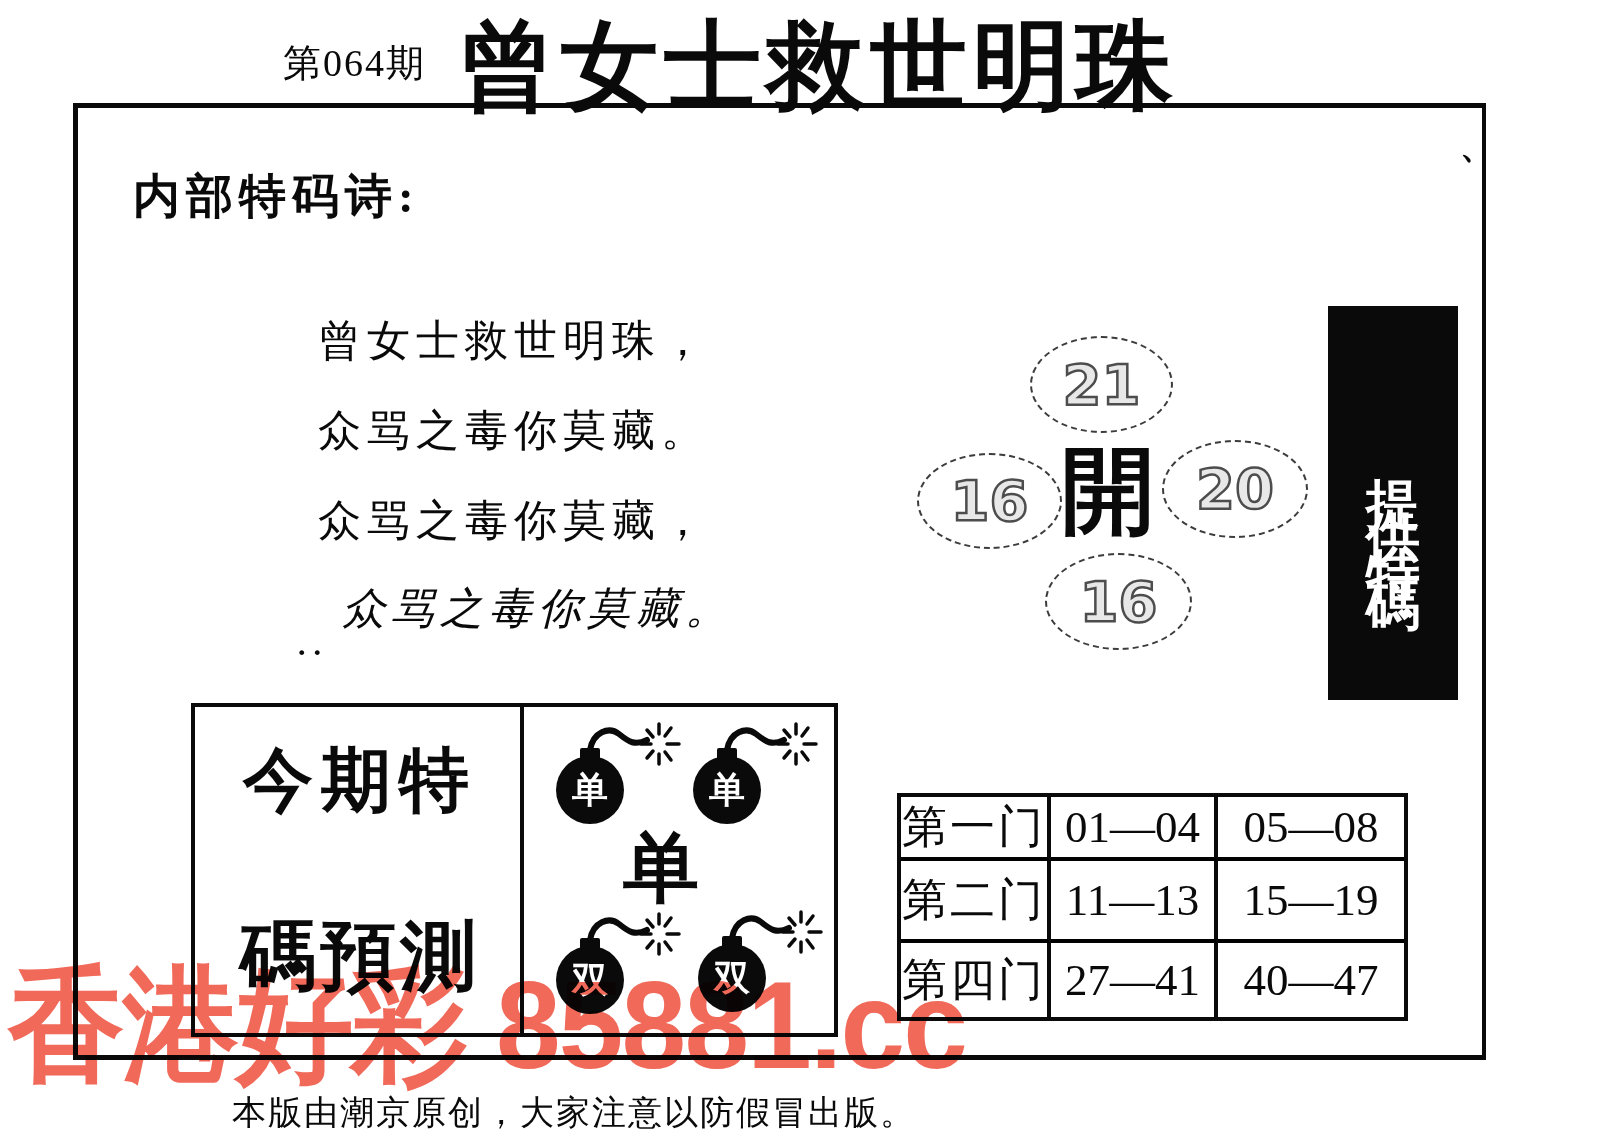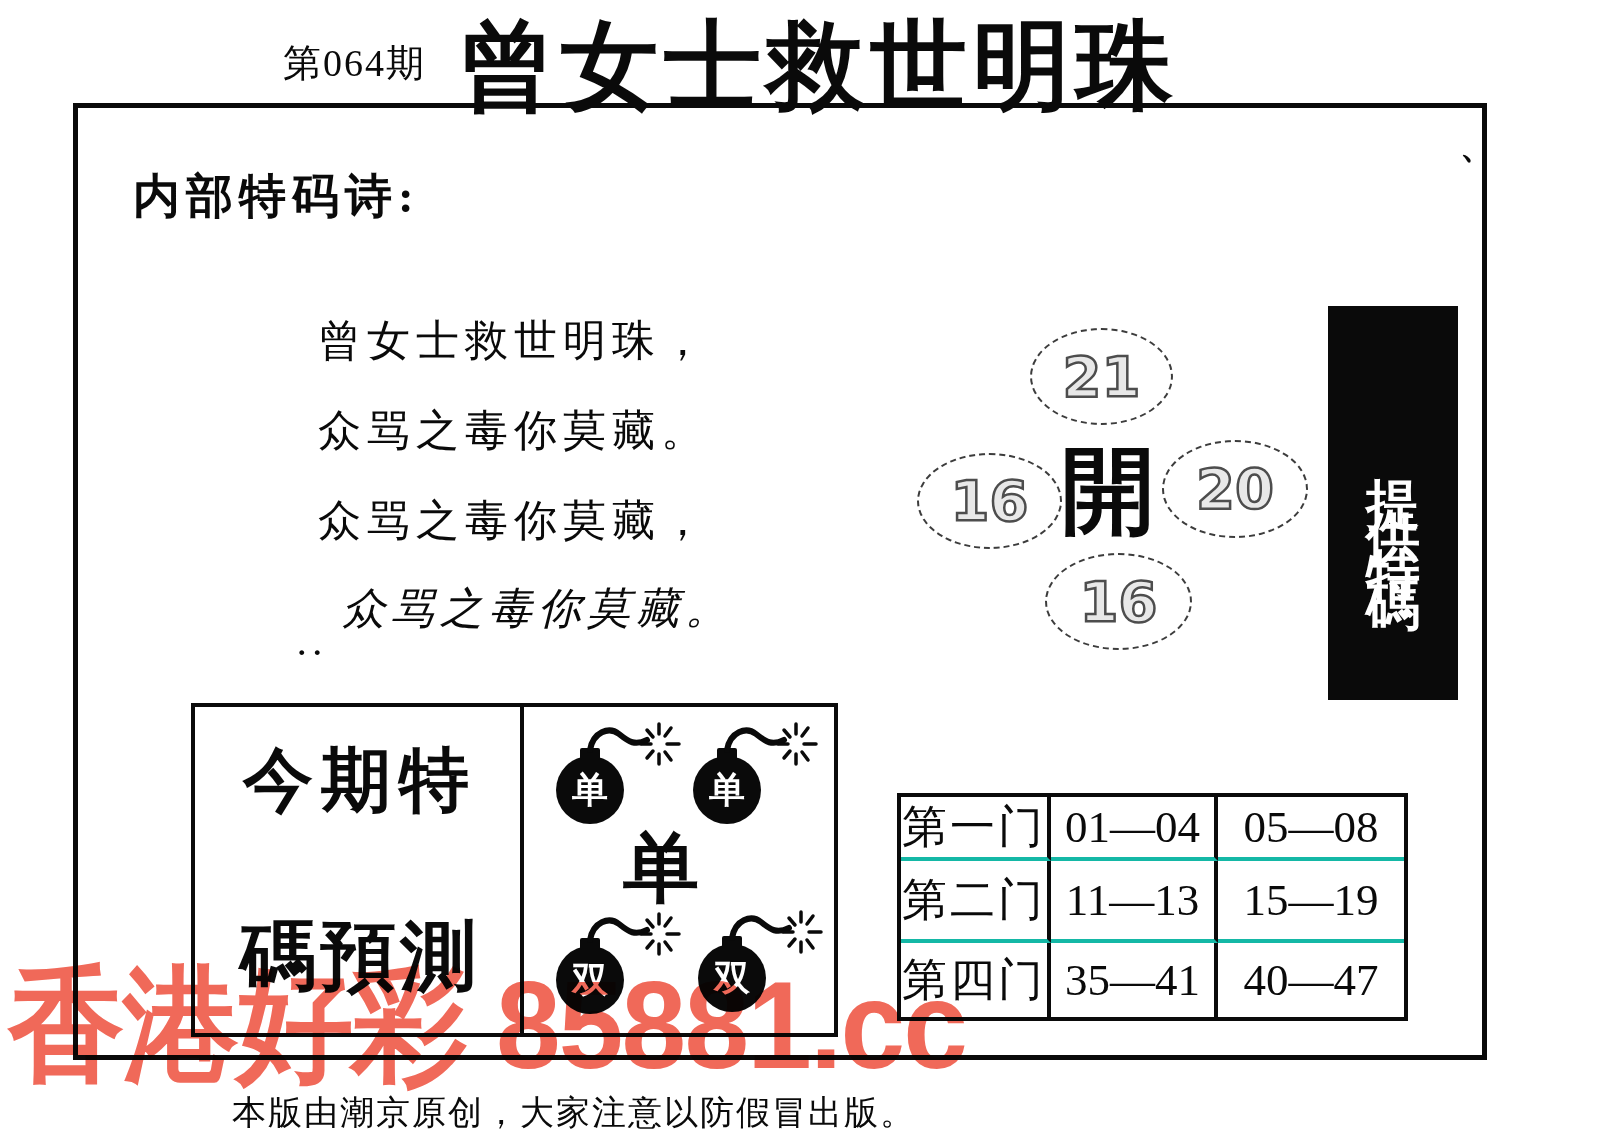--- a/index.html
+++ b/index.html
@@ -1,16 +1,16 @@
 <!DOCTYPE html>
 <html><head>
 <meta charset="utf-8">
 <style>
   html,body{margin:0;padding:0;background:#fff;}
-  .page{position:relative;width:1600px;height:1140px;background:#fff;overflow:hidden;
+  .page{position:relative;width:1486px;height:1140px;background:#fff;overflow:hidden;
         font-family:"Liberation Serif","DejaVu Serif",serif;color:#0a0a0a;}
   .abs{position:absolute;}
 
   
   .issue{left:283px;top:38px;font-size:38px;letter-spacing:2px;}
   .title{left:458px;top:2px;font-size:97px;font-weight:700;letter-spacing:6px;white-space:nowrap;}
   .stray{left:1460px;top:124px;font-size:34px;font-weight:700;}
 
   
   .main-box{left:73px;top:103px;width:1414px;height:957px;border:5px solid #0a0a0a;box-sizing:border-box;}
@@ -19,21 +19,21 @@
   .poem-heading{left:133px;top:165px;font-size:47px;font-weight:600;letter-spacing:6px;}
   .pline{font-size:43px;letter-spacing:6px;white-space:nowrap;}
   .pl0{left:318px;top:312px;}
   .pl1{left:318px;top:402px;}
   .pl2{left:318px;top:492px;}
   .pl3{left:342px;top:580px;font-style:italic;}
   .pdots{left:298px;top:628px;font-size:30px;font-weight:700;letter-spacing:8px;}
 
   
   .ellipse{border:2px dashed #3c3c3c;border-radius:50%;display:flex;align-items:center;justify-content:center;box-sizing:border-box;}
-  .e-top{left:1030px;top:328px;width:143px;height:97px;}
+  .e-top{left:1030px;top:336px;width:143px;height:97px;}
   .e-left{left:917px;top:453px;width:145px;height:96px;}
   .e-right{left:1162px;top:440px;width:146px;height:98px;}
   .e-bottom{left:1045px;top:553px;width:147px;height:97px;}
   .hollow{font-family:"DejaVu Sans","Liberation Sans",sans-serif;font-weight:700;font-size:56px;
           color:#e8e8e8;-webkit-text-stroke:2.5px #4d4d4d;line-height:1;}
   .open-char{left:1052px;top:444px;width:112px;text-align:center;font-size:94px;font-weight:900;line-height:1;}
 
   
   .banner{left:1328px;top:306px;width:130px;height:394px;background:#0a0a0a;display:flex;align-items:center;justify-content:center;}
   .banner span{writing-mode:vertical-rl;text-orientation:upright;color:#fff;font-size:54px;font-weight:600;letter-spacing:34px;line-height:1;}
@@ -50,21 +50,21 @@
   .b-bl{left:555px;top:910px;}
   .b-br{left:697px;top:908px;}
   .bomb text{font-family:"Liberation Serif","DejaVu Serif",serif;font-weight:700;}
 
   
   .gates{left:897px;top:793px;width:511px;height:228px;border:4px solid #0a0a0a;box-sizing:border-box;
          display:grid;grid-template-columns:150px 167px 1fr;grid-template-rows:64px 82px 1fr;}
   .gcell{display:flex;align-items:center;justify-content:center;font-size:45px;box-sizing:border-box;}
   .gname{letter-spacing:3px;}
   .bdr{border-right:4px solid #0a0a0a;}
-  .bdb{border-bottom:4px solid #14b8a6;}
+  .bdb{border-bottom:4px solid #000000;}
   .grange{letter-spacing:0px;white-space:nowrap;}
 
   
   .watermark{left:8px;top:962px;font-family:"Liberation Sans","DejaVu Sans",sans-serif;font-weight:800;
              font-size:125px;line-height:1;white-space:nowrap;opacity:.85;mix-blend-mode:multiply;
              transform:scaleX(.93);transform-origin:left top;letter-spacing:-2px;z-index:9;}
   .footer{left:232px;top:1090px;font-size:34px;letter-spacing:2px;white-space:nowrap;}
 </style>
 </head>
 <body>
@@ -174,20 +174,20 @@
   </svg>
 
   <div class="abs gates">
     <div class="gcell gname bdr bdb">第一门</div>
     <div class="gcell grange bdr bdb">01—04</div>
     <div class="gcell grange bdb">05—08</div>
     <div class="gcell gname bdr bdb">第二门</div>
     <div class="gcell grange bdr bdb">11—13</div>
     <div class="gcell grange bdb">15—19</div>
     <div class="gcell gname bdr">第四门</div>
-    <div class="gcell grange bdr">35—41</div>
+    <div class="gcell grange bdr">27—41</div>
     <div class="gcell grange">40—47</div>
   </div>
 
   <div class="abs watermark" style="color: rgb(238, 78, 60);">香港好彩 85881.cc</div>
   <div class="abs footer">本版由潮京原创，大家注意以防假冒出版。</div>
 
 </div>
 
 </body></html>

